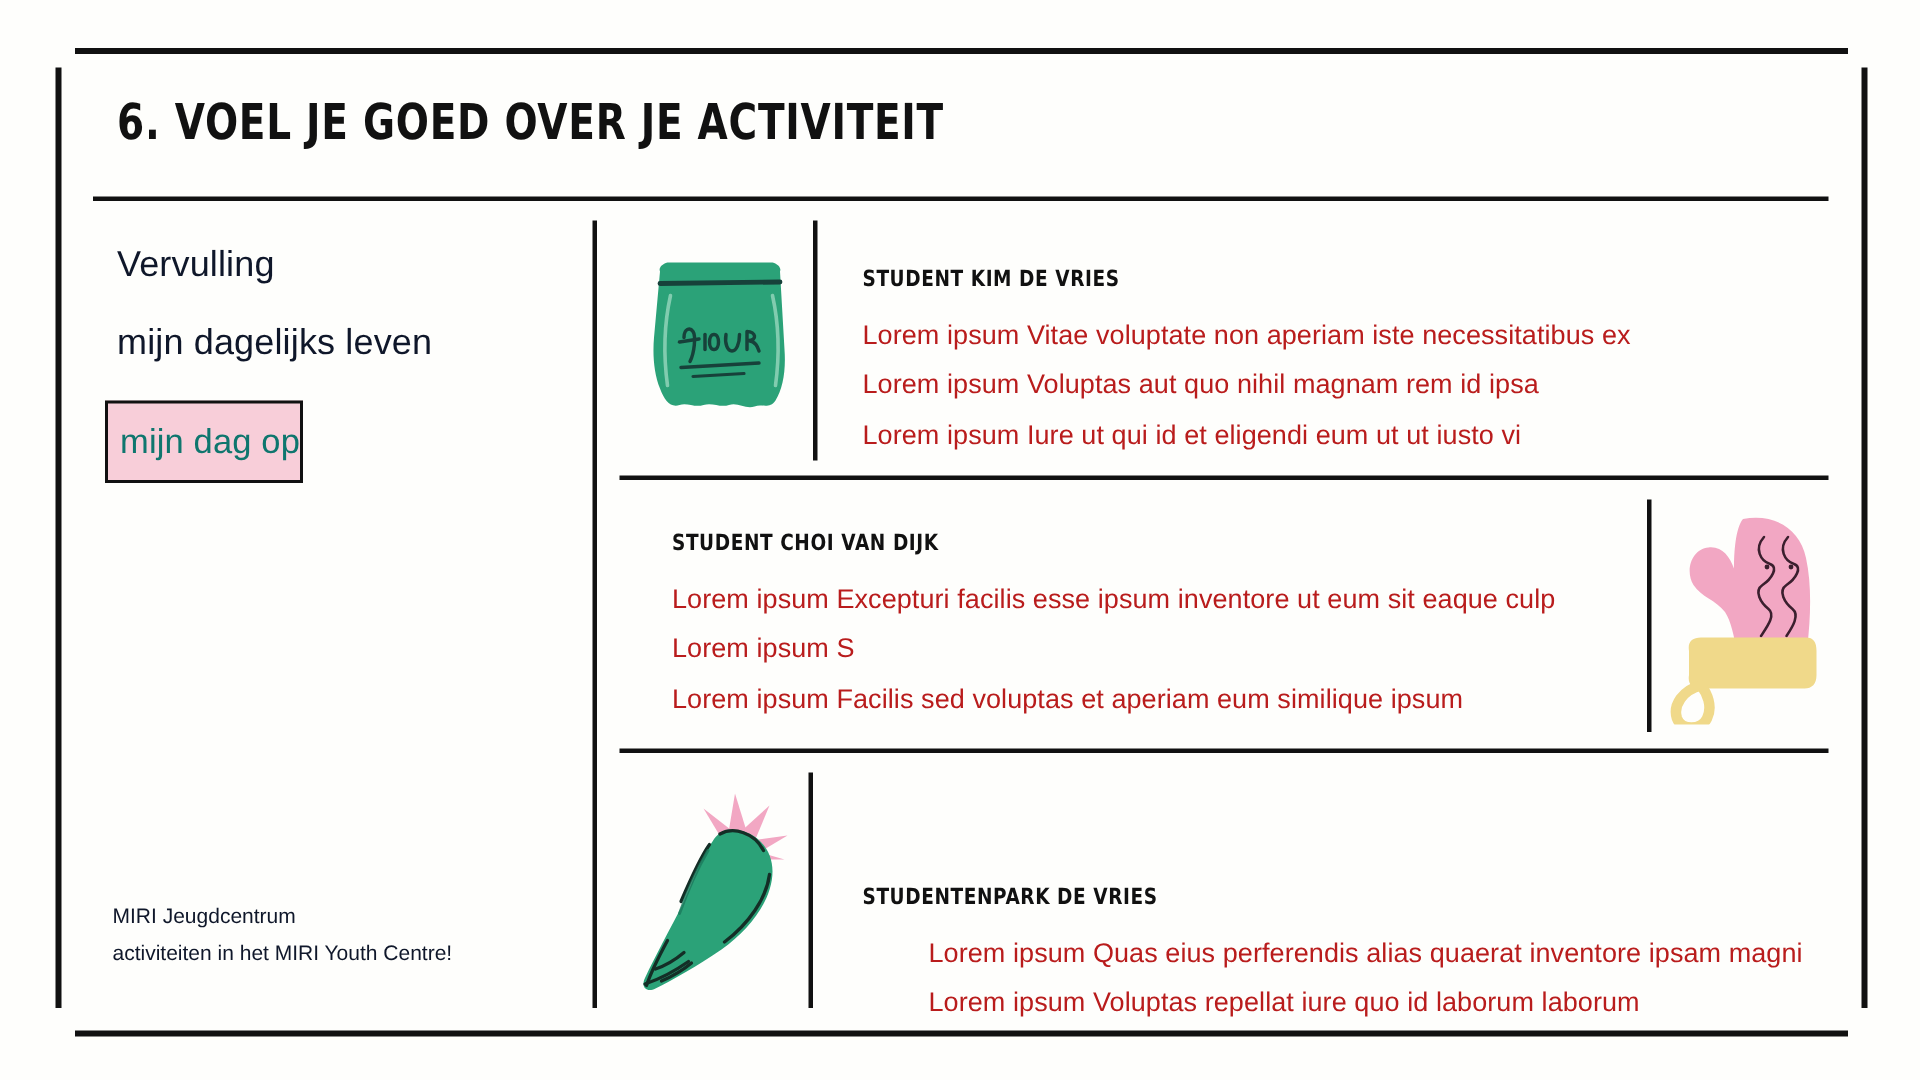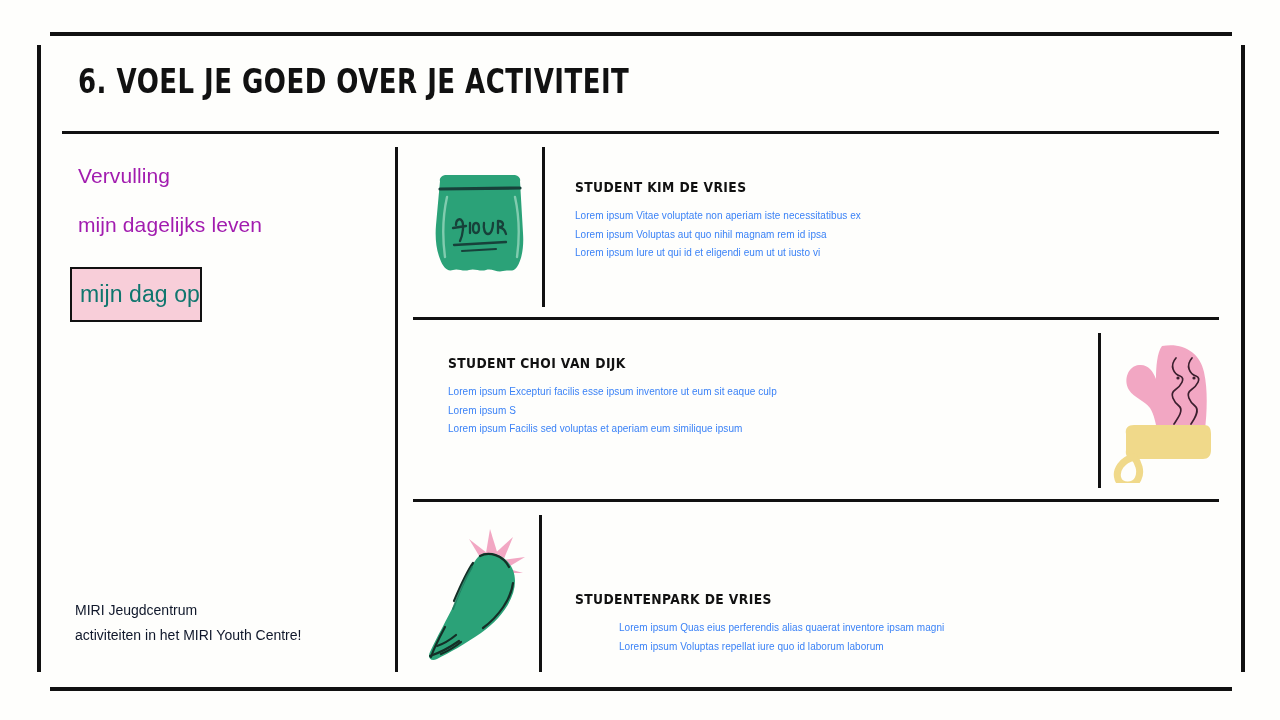--- a/index.html
+++ b/index.html
@@ -30,22 +30,22 @@
     text-transform:uppercase;
     transform:scaleX(0.93) scaleY(1.18);
     transform-origin:left top;
     white-space:nowrap;
   }
   .rule-title { position:absolute; left:62px; top:131px; width:1157px; height:3px; background:#111; }
 
   
   .left-col { position:absolute; left:78px; top:165px; width:300px; }
   .lc-line {
-    font-size:21px;
-    color:#a21caf;
+    font-size:24px;
+    color:#0f172a;
     line-height:1.0;
     margin-bottom:28px;
     letter-spacing:0.1px;
     white-space:nowrap;
   }
 
   .hl-box {
     position:absolute;
     left:70px; top:267px;
     width:132px; height:55px;
@@ -87,22 +87,22 @@
     font-weight:700;
     font-size:13px;
     letter-spacing:0.4px;
     color:#111;
     text-transform:uppercase;
     transform:scaleX(0.95) scaleY(1.14);
     transform-origin:left top;
     white-space:nowrap;
   }
   .card-line {
-    font-size:10px;
-    color:#3b82f6;
+    font-size:18px;
+    color:#b91c1c;
     line-height:1.86;
     white-space:nowrap;
     letter-spacing:0.05px;
   }
 
   .card1-text { position:absolute; left:575px; top:178px; }
   .card1-text .card-body { margin-top:14px; }
 
   .card2-text { position:absolute; left:448px; top:354px; }
   .card2-text .card-body { margin-top:14px; }

